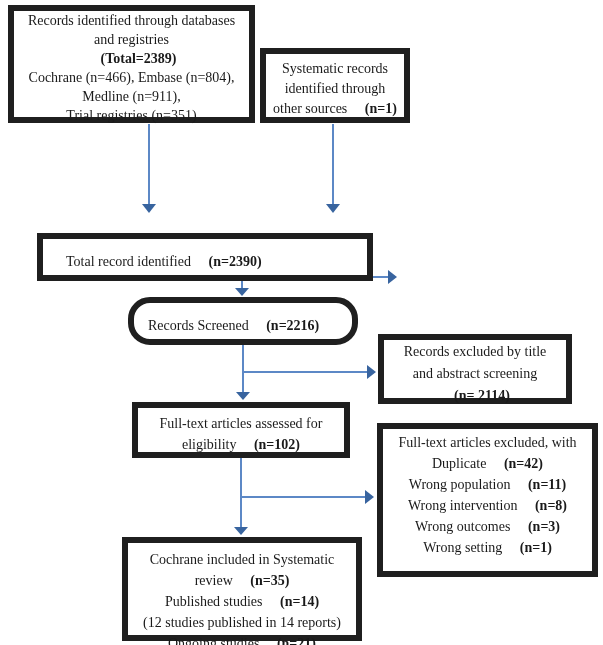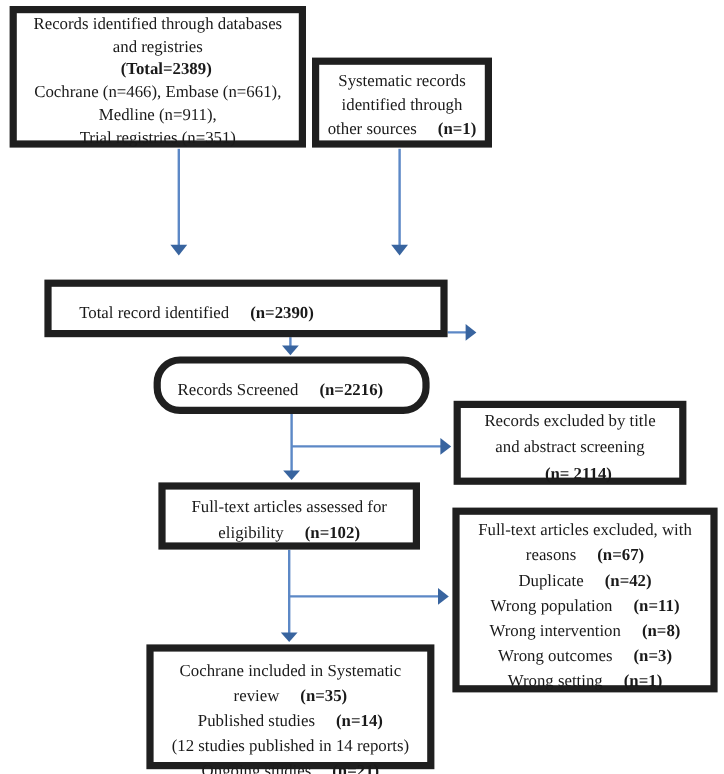--- a/index.html
+++ b/index.html
@@ -78,21 +78,21 @@
     <g>
       <line class="stem" x1="241" y1="497" x2="366" y2="497" stroke-width="2" stroke="#5c88c6"></line>
       <polygon class="head" points="365,490 365,504 374,497" fill="#38649f"></polygon>
     </g>
   </svg>
 
   <div class="box" id="box-identified-databases" style="border-color: rgb(31, 31, 31); color: rgb(26, 26, 26);">
       <div><span>Records identified through databases</span></div>
       <div><span>and registries</span></div>
       <div><span class="b">(Total=2389)</span></div>
-      <div><span>Cochrane (n=466), Embase (n=661),</span></div>
+      <div><span>Cochrane (n=466), Embase (n=804),</span></div>
       <div><span>Medline (n=911),</span></div>
       <div><span>Trial registries (n=351)</span></div>
     </div>
 
   <div class="box" id="box-additional-sources" style="border-color: rgb(31, 31, 31); color: rgb(26, 26, 26);">
       <div><span>Systematic records</span></div>
       <div><span>identified through</span></div>
       <div><span>other sources </span><span class="b">(n=1)</span></div>
     </div>
 
@@ -111,21 +111,20 @@
       <div><span class="b">(n= 2114)</span></div>
     </div>
 
   <div class="box" id="box-fulltext-assessed" style="border-color: rgb(31, 31, 31); color: rgb(26, 26, 26);">
       <div><span>Full-text articles assessed for</span></div>
       <div><span>eligibility </span><span class="b">(n=102)</span></div>
     </div>
 
   <div class="box" id="box-fulltext-excluded" style="border-color: rgb(31, 31, 31); color: rgb(26, 26, 26);">
       <div><span>Full-text articles excluded, with</span></div>
-      <div><span>reasons </span><span class="b">(n=67)</span></div>
       <div><span>Duplicate </span><span class="b">(n=42)</span></div>
       <div><span>Wrong population </span><span class="b">(n=11)</span></div>
       <div><span>Wrong intervention </span><span class="b">(n=8)</span></div>
       <div><span>Wrong outcomes </span><span class="b">(n=3)</span></div>
       <div><span>Wrong setting </span><span class="b">(n=1)</span></div>
     </div>
 
   <div class="box" id="box-studies-included" style="border-color: rgb(31, 31, 31); color: rgb(26, 26, 26);">
       <div><span>Cochrane included in Systematic</span></div>
       <div><span>review </span><span class="b">(n=35)</span></div>

